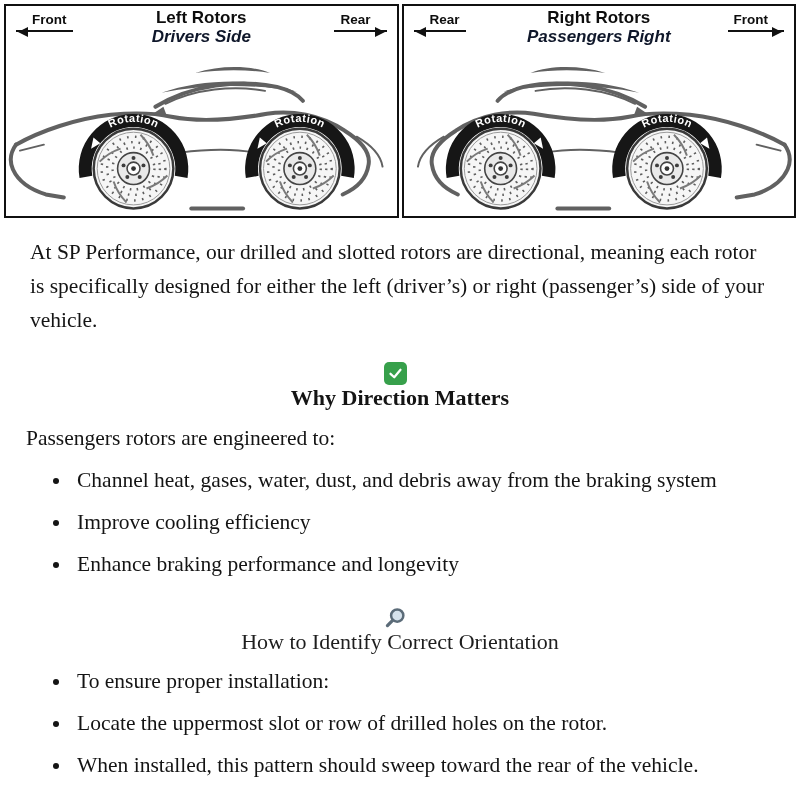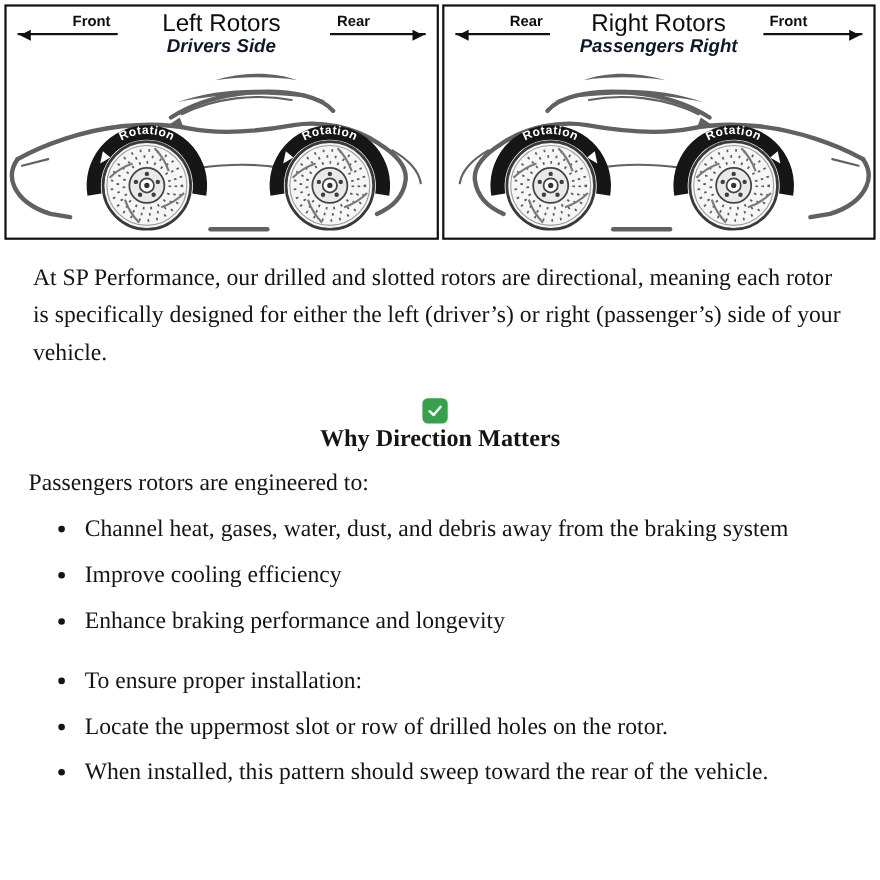--- a/index.html
+++ b/index.html
@@ -11,32 +11,31 @@
     font-family: "Liberation Serif", serif;
   }
 
   
   .diagram-row { display:flex; gap:3px; padding:4px 4px 0 4px; }
   .panel { flex:1 1 0; border:2px solid #101010; background:#fff; overflow:hidden; }
   .panel-header { position:relative; height:50px; padding:5px 8px 0 8px; }
   .panel-titles { position:absolute; left:0; right:0; top:3px; text-align:center; }
   .panel-title {
     font-family:"Liberation Sans", sans-serif;
-    font-weight:normal; font-size:22px; line-height:1.05; color:#0d0d0d;
+    font-weight:bold; font-size:17px; line-height:1.05; color:#0d0d0d;
   }
   .panel-subtitle {
     font-family:"Liberation Sans", sans-serif;
     font-weight:bold; font-style:italic; font-size:17px; color:#0f172a;
   }
   .dir-arrow {
     position:absolute; top:7px;
     display:flex; align-items:flex-end;
     border-bottom:2.5px solid #111;
     padding:0 2px;
-    gap:34px;
   }
   .dir-arrow.at-left { left:10px; }
   .dir-arrow.at-right { right:10px; }
   .dir-text {
     font-family:"Liberation Sans", sans-serif;
     font-weight:bold; font-size:13.5px; line-height:1.1;
     padding:0 4px 2px 4px; color:#0d0d0d;
   }
   .tri { width:0; height:0; display:block; }
   .tri-left {
@@ -187,20 +186,29 @@
   </div>
 
   <p class="lead">Passengers rotors are engineered to:</p>
 
   <ul class="bullets">
     <li>Channel heat, gases, water, dust, and debris away from the braking system</li>
     <li>Improve cooling efficiency</li>
     <li>Enhance braking performance and longevity</li>
   </ul>
 
+  <div class="section-heading regular">
+    <span class="icon-wrap">
+      <svg viewBox="0 0 24 24" width="23" height="23">
+        <circle cx="13.8" cy="10" r="6.4" fill="#d6e2ec" stroke="#5b6b78" stroke-width="2.6"></circle>
+        <line x1="9" y1="14.9" x2="3.6" y2="20.4" stroke="#5b6b78" stroke-width="3.4" stroke-linecap="round"></line>
+      </svg>
+    </span>
+    <span>How to Identify Correct Orientation</span>
+  </div>
 
   <ul class="bullets">
     <li>To ensure proper installation:</li>
     <li>Locate the uppermost slot or row of drilled holes on the rotor.</li>
     <li>When installed, this pattern should sweep toward the rear of the vehicle.</li>
   </ul>
 
 </div>
 
 </body></html>

